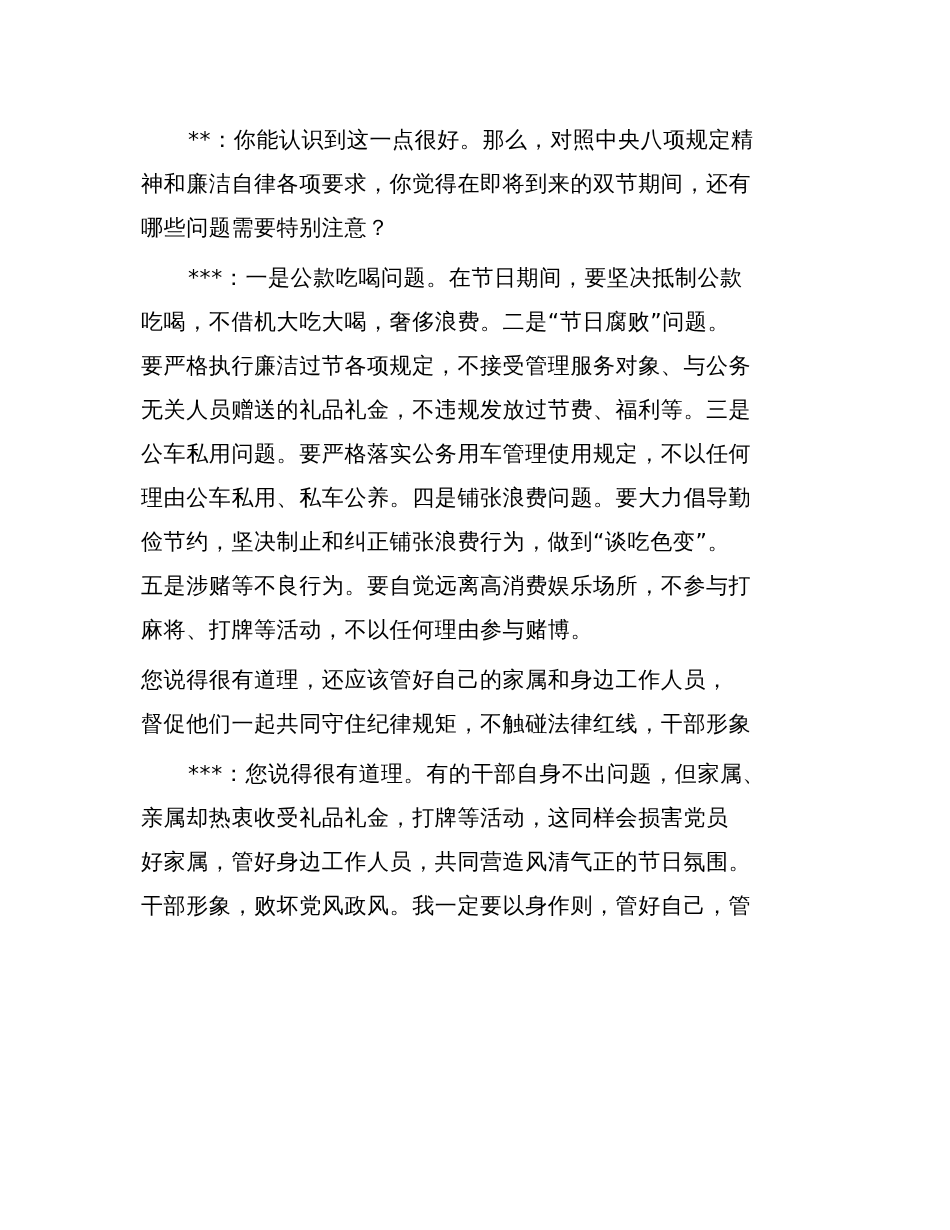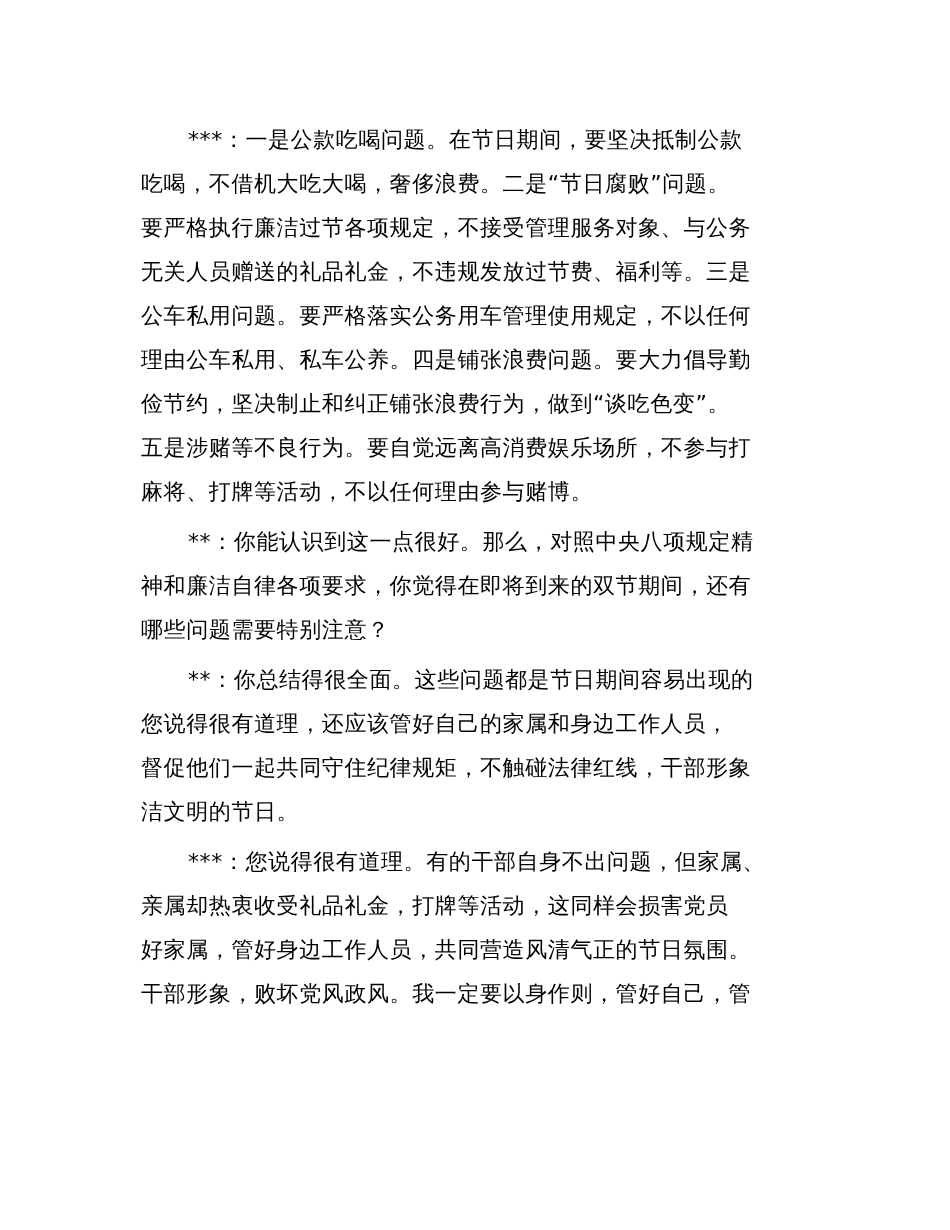--- a/index.html
+++ b/index.html
@@ -44,42 +44,40 @@
       padding-left: 47px;
     }
   </style>
 </head>
 <body>
 
 <div class="page">
   <div class="content">
 
     <div class="para">
+      <span class="line first">**：你能认识到这一点很好。那么，对照中央八项规定精</span>
+      <span class="line">神和廉洁自律各项要求，你觉得在即将到来的双节期间，还有</span>
+      <span class="line">哪些问题需要特别注意？</span>
+    </div>
+
+    <div class="para">
       <span class="line first">***：一是公款吃喝问题。在节日期间，要坚决抵制公款</span>
       <span class="line">吃喝，不借机大吃大喝，奢侈浪费。二是“节日腐败”问题。</span>
       <span class="line">要严格执行廉洁过节各项规定，不接受管理服务对象、与公务</span>
       <span class="line">无关人员赠送的礼品礼金，不违规发放过节费、福利等。三是</span>
       <span class="line">公车私用问题。要严格落实公务用车管理使用规定，不以任何</span>
       <span class="line">理由公车私用、私车公养。四是铺张浪费问题。要大力倡导勤</span>
       <span class="line">俭节约，坚决制止和纠正铺张浪费行为，做到“谈吃色变”。</span>
       <span class="line">五是涉赌等不良行为。要自觉远离高消费娱乐场所，不参与打</span>
       <span class="line">麻将、打牌等活动，不以任何理由参与赌博。</span>
     </div>
 
     <div class="para">
-      <span class="line first">**：你能认识到这一点很好。那么，对照中央八项规定精</span>
-      <span class="line">神和廉洁自律各项要求，你觉得在即将到来的双节期间，还有</span>
-      <span class="line">哪些问题需要特别注意？</span>
-    </div>
-
-    <div class="para">
-      <span class="line first">**：你总结得很全面。这些问题都是节日期间容易出现的</span>
       <span class="line">您说得很有道理，还应该管好自己的家属和身边工作人员，</span>
       <span class="line">督促他们一起共同守住纪律规矩，不触碰法律红线，干部形象</span>
-      <span class="line">洁文明的节日。</span>
     </div>
 
     <div class="para">
       <span class="line first">***：您说得很有道理。有的干部自身不出问题，但家属、</span>
       <span class="line">亲属却热衷收受礼品礼金，打牌等活动，这同样会损害党员</span>
       <span class="line">好家属，管好身边工作人员，共同营造风清气正的节日氛围。</span>
       <span class="line">干部形象，败坏党风政风。我一定要以身作则，管好自己，管</span>
     </div>
 
   </div>

